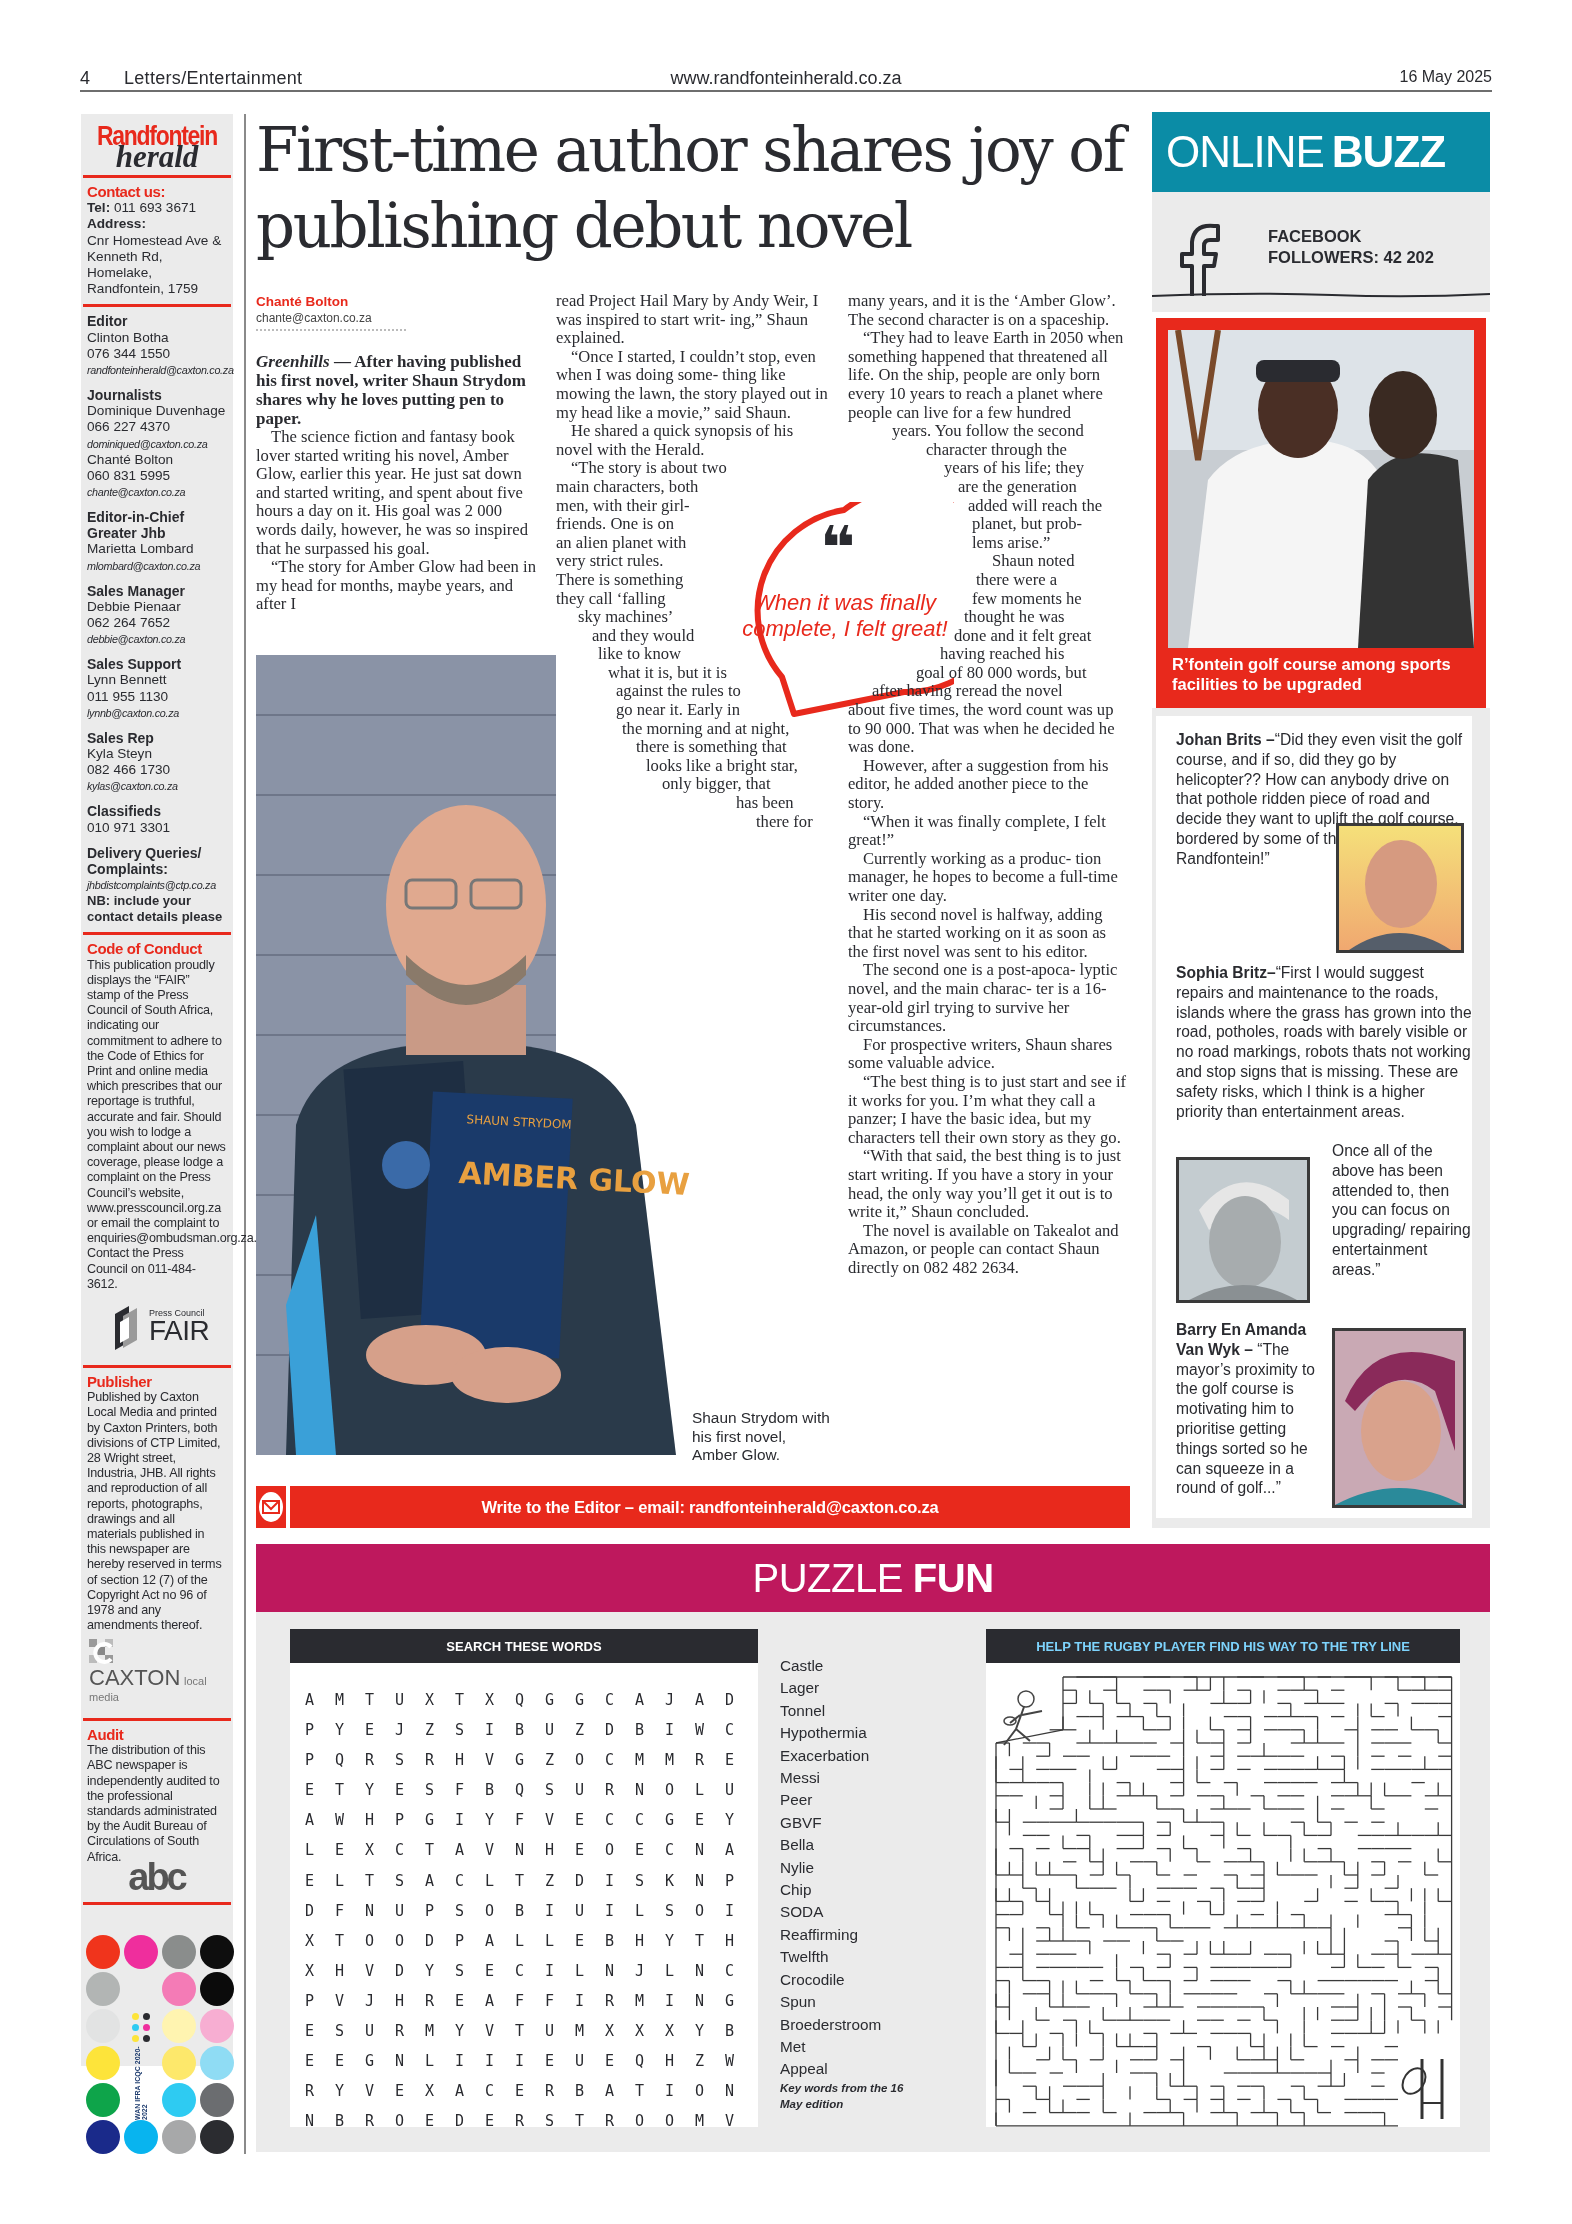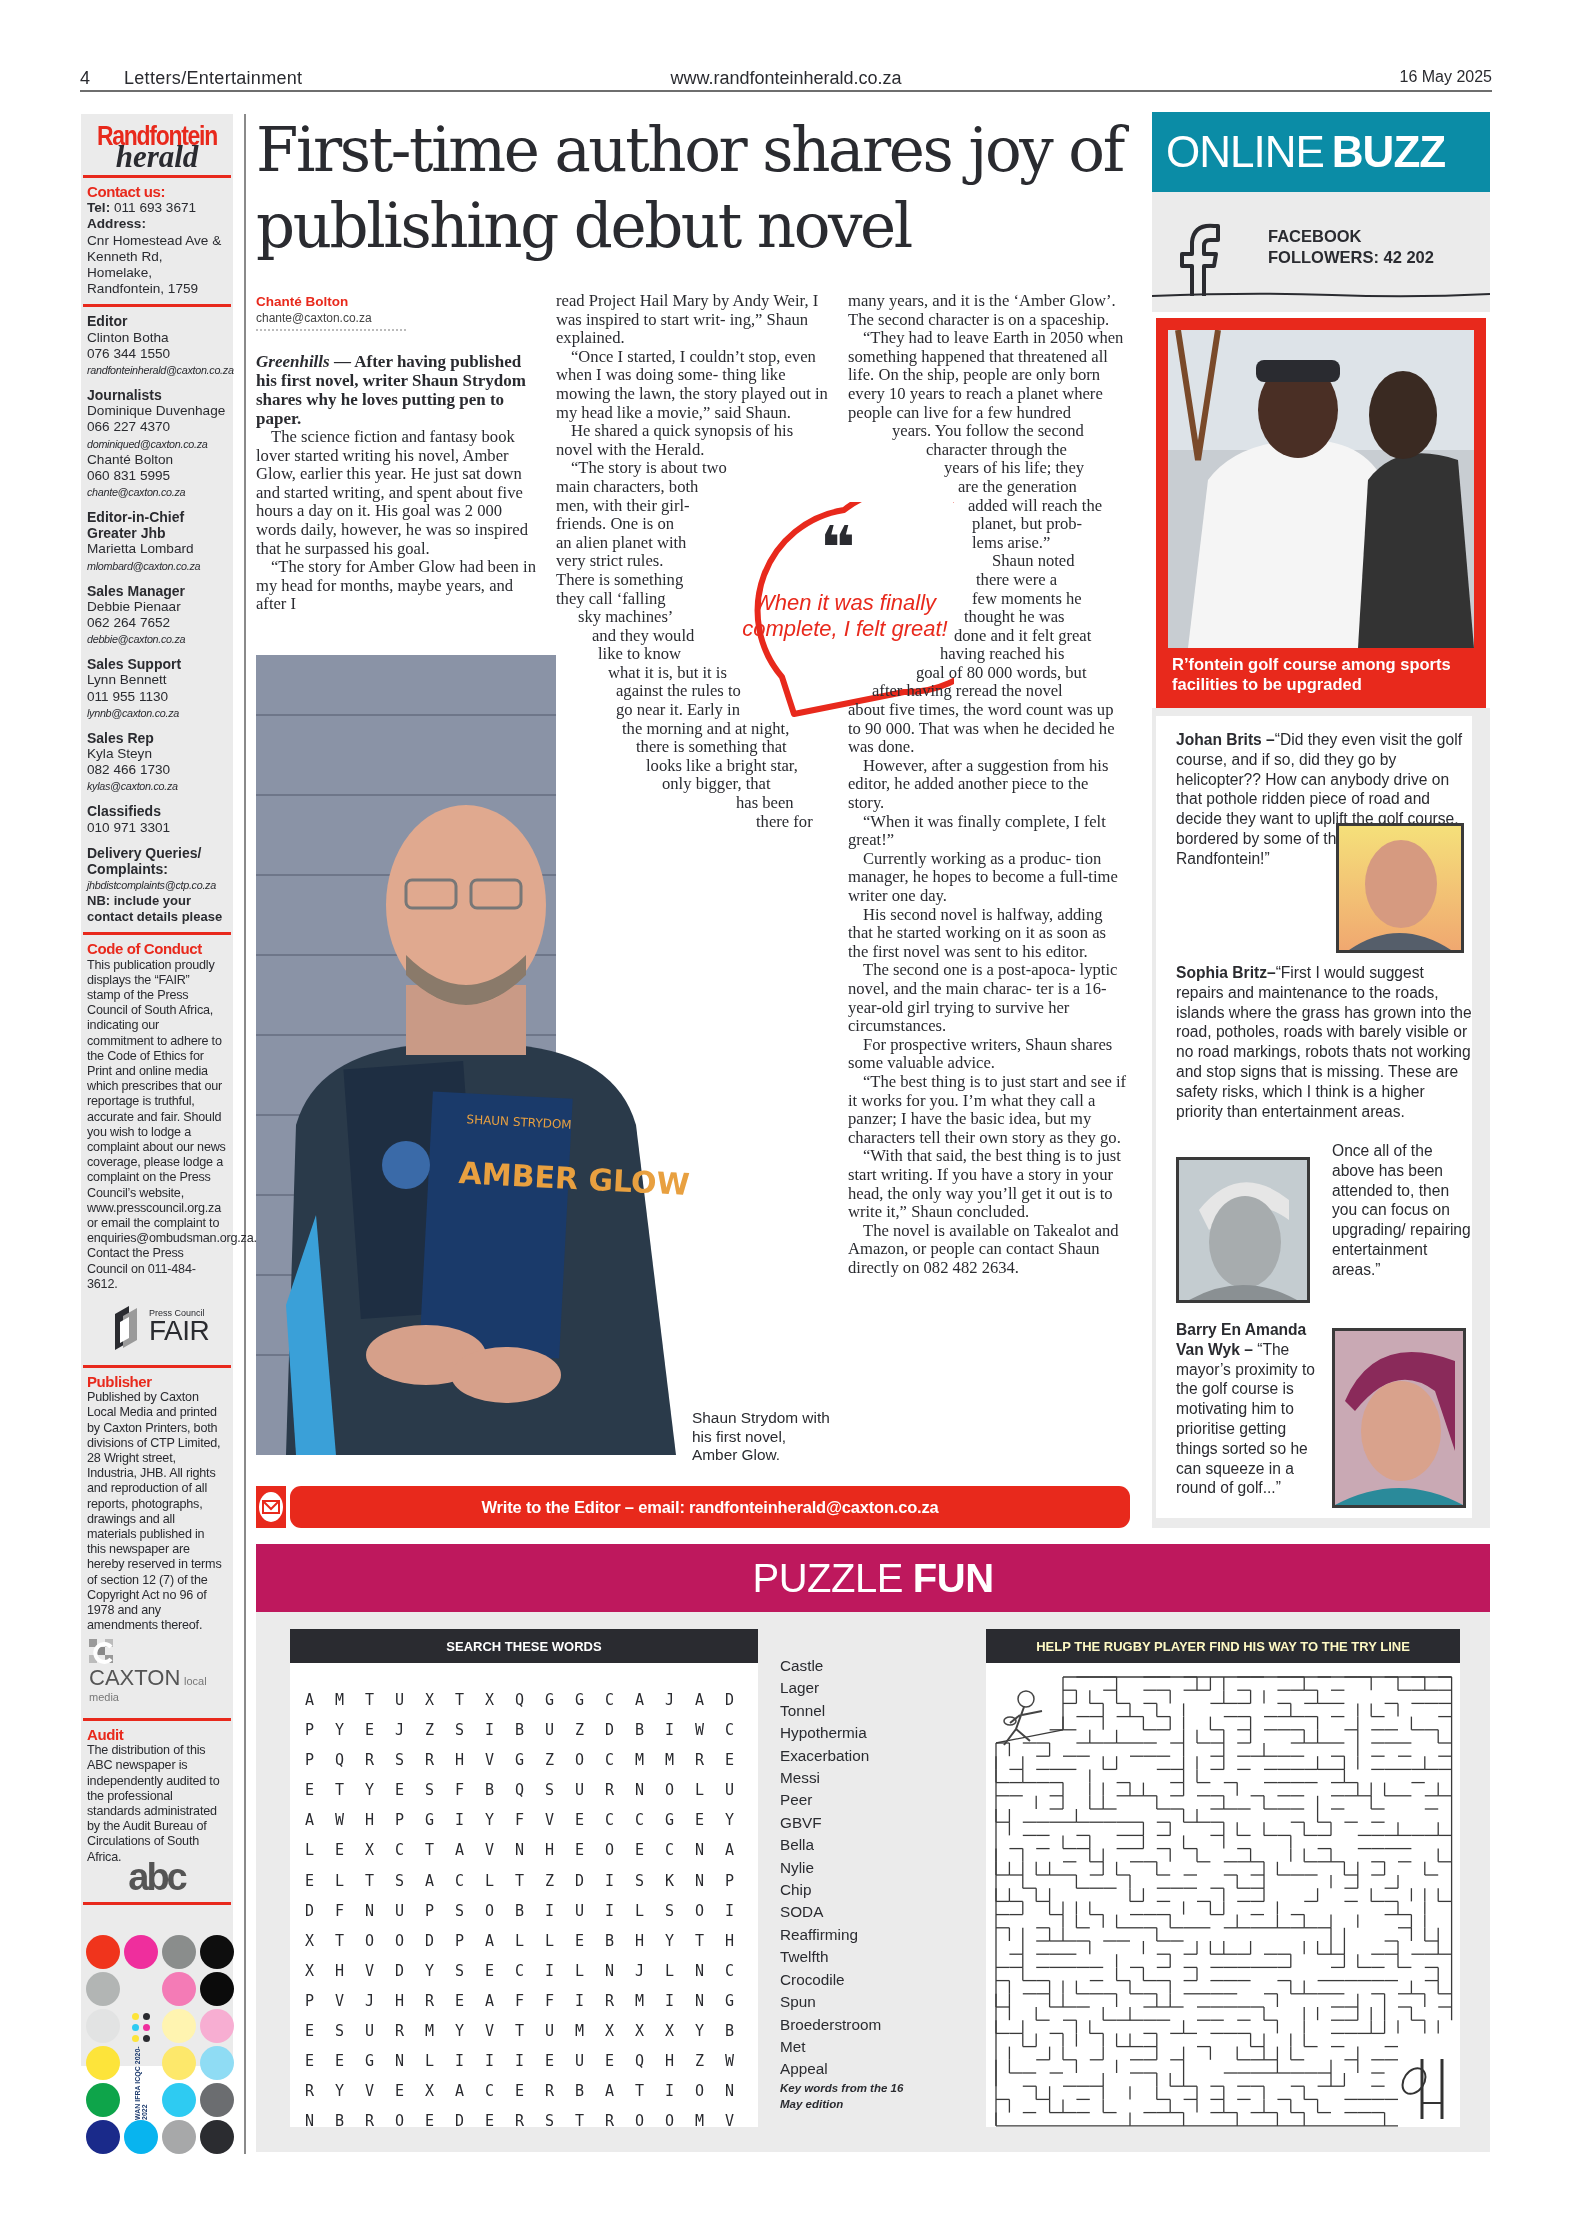--- a/index.html
+++ b/index.html
@@ -59,21 +59,21 @@
   .shaped p { text-indent: 0; }
   .photo-main { position: absolute; left: 256px; top: 655px; width: 480px; height: 800px; overflow: hidden; }
   .caption { position: absolute; left: 692px; top: 1409px; width: 140px; font-size: 15.4px; line-height: 18.6px; color: #2a2b30; }
   .quote-bubble { position: absolute; left: 734px; top: 502px; width: 220px; height: 220px; }
   .quote-text { position: absolute; left: 740px; top: 590px; width: 210px; text-align: center; color: #e8291c; font-style: italic; font-size: 22px; line-height: 26px; }
   .quote-mark { position: absolute; left: 820px; top: 518px; font-size: 60px; font-weight: bold; color: #2a2b30; font-family: "DejaVu Sans", sans-serif; line-height: 60px; }
 
   
   .write-bar { position: absolute; left: 256px; top: 1486px; width: 874px; height: 42px; display: flex; gap: 4px; }
   .write-bar .ico { width: 30px; height: 42px; background: #e8291c; display: flex; align-items: center; justify-content: center; }
-  .write-bar .lbl { flex: 1; background: #e8291c; color: #fff; font-weight: bold; font-size: 16.5px; display: flex; align-items: center; justify-content: center; letter-spacing: -0.2px; border-radius: 11px; }
+  .write-bar .lbl { flex: 1; background: #e8291c; color: #fff; font-weight: bold; font-size: 16.5px; display: flex; align-items: center; justify-content: center; letter-spacing: -0.2px; }
 
   
   .buzz { position: absolute; left: 1152px; top: 112px; width: 338px; }
   .buzz-head { background: #0b8ca6; color: #fff; height: 80px; display: flex; align-items: center; padding-left: 14px; font-size: 44px; letter-spacing: -1px; }
   .buzz-head b { margin-left: 8px; }
   .buzz-fb { background: #ebebeb; height: 120px; position: relative; }
   .fb-text { position: absolute; left: 116px; top: 34px; font-weight: bold; font-size: 16.5px; line-height: 21px; color: #2a2b30; }
   .buzz-story { position: absolute; left: 1156px; top: 318px; width: 330px; height: 390px; background: #e8291c; }
   .buzz-story .photo { position: absolute; left: 12px; top: 12px; width: 306px; height: 318px; overflow: hidden; }
   .buzz-story .title { position: absolute; left: 16px; top: 336px; width: 310px; color: #fff; font-weight: bold; font-size: 16.5px; line-height: 20px; }
@@ -86,21 +86,21 @@
   
   .puzzle-head { position: absolute; left: 256px; top: 1544px; width: 1234px; height: 68px; background: #be185d; color: #fff; font-size: 40px; display: flex; align-items: center; justify-content: center; letter-spacing: -0.5px; }
   .puzzle-head b { margin-left: 10px; }
   .puzzle-body { position: absolute; left: 256px; top: 1612px; width: 1234px; height: 540px; background: #ebebeb; }
   .ws-head { position: absolute; left: 34px; top: 17px; width: 468px; height: 34px; background: #2a2b30; color: #fff; font-weight: bold; font-size: 13px; display: flex; align-items: center; justify-content: center; }
   .ws-grid { position: absolute; left: 34px; top: 51px; width: 468px; height: 464px; background: #fff; padding: 28px 0 0 15px; }
   .ws-row { display: flex; height: 30.1px; }
   .ws-cell { width: 30px; font-family: "DejaVu Sans Mono", monospace; font-size: 15px; color: #2a2b30; text-align: left; }
   .word-list { position: absolute; left: 524px; top: 43px; font-size: 15.3px; line-height: 22.4px; color: #2a2b30; }
   .word-note { position: absolute; left: 524px; top: 468px; font-size: 11.5px; line-height: 16px; font-weight: bold; font-style: italic; color: #2a2b30; }
-  .maze-head { position: absolute; left: 730px; top: 17px; width: 474px; height: 34px; background: #2a2b30; color: #fef9c3; font-weight: bold; font-size: 13px; display: flex; align-items: center; justify-content: center; }
+  .maze-head { position: absolute; left: 730px; top: 17px; width: 474px; height: 34px; background: #2a2b30; color: #7dd3fc; font-weight: bold; font-size: 13px; display: flex; align-items: center; justify-content: center; }
   .maze-box { position: absolute; left: 730px; top: 51px; width: 474px; height: 464px; background: #fff; }
 </style>
 </head>
 <body>
 
 <div class="page-header">
   <span class="pnum">4</span>
   <span class="section">Letters/Entertainment</span>
   <span class="url">www.randfonteinherald.co.za</span>
   <span class="date">16 May 2025</span>

